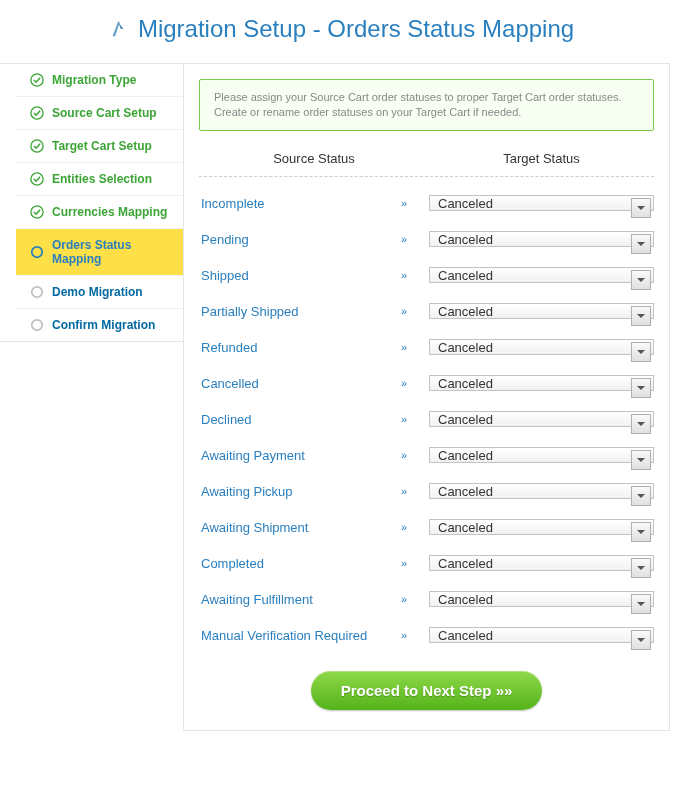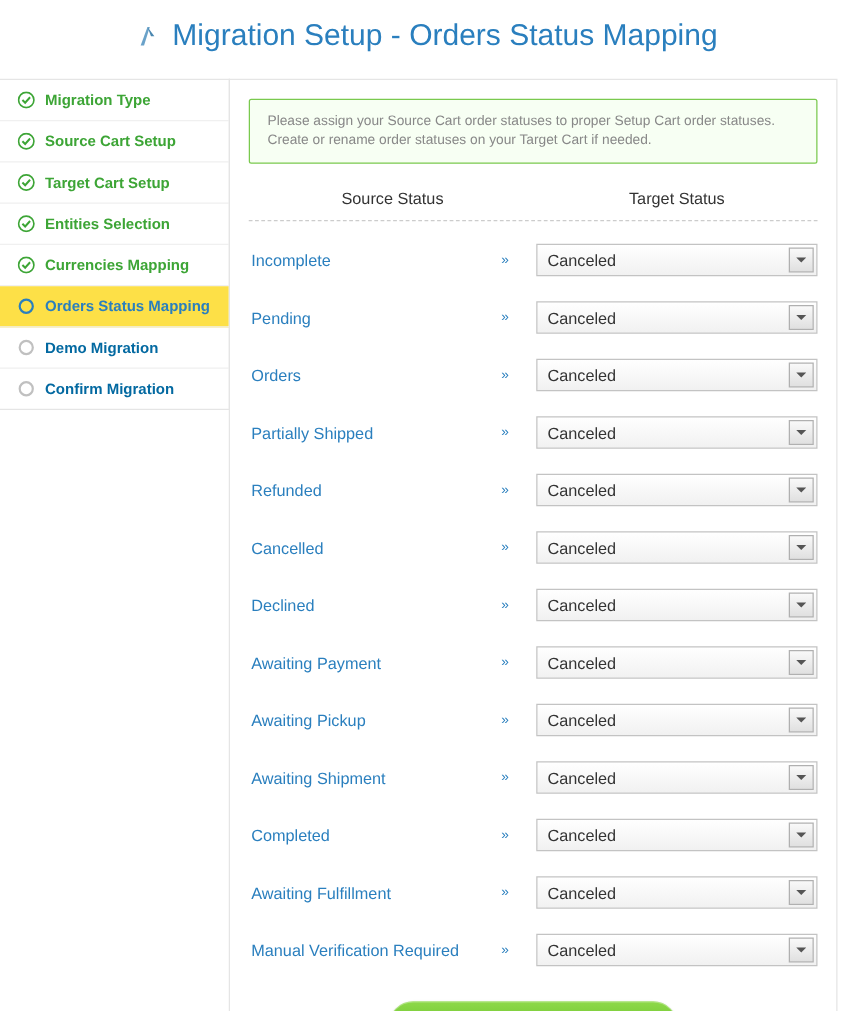--- a/index.html
+++ b/index.html
@@ -28,20 +28,21 @@
   }
   .content {
     display: flex;
     align-items: flex-start;
   }
   .sidebar {
     width: 184px;
     border: 1px solid #e5e5e5;
     border-left: none;
     margin-top: 10px;
+    padding-left: 16px;
   }
   .nav-item {
     padding: 9px 10px 9px 14px;
     border-bottom: 1px solid #f0f0f0;
     font-size: 12px;
     font-weight: bold;
     display: flex;
     align-items: center;
     gap: 8px;
   }
@@ -102,21 +103,21 @@
   }
   .arrow {
     flex: 0 0 50px;
     text-align: center;
     color: #2A7FBE;
     font-size: 11px;
   }
   .tgt { flex: 1; }
   .sel {
     width: 100%;
-    height: 26px;
+    height: 16px;
     border: 1px solid #c3c3c3;
     background: linear-gradient(#ffffff,#f1f1f1);
     padding: 0 22px 0 8px;
     font-size: 13px;
     color: #333;
     display: flex; align-items: center; justify-content: space-between;
     position: relative;
   }
   .sel-btn {
     position: absolute;
@@ -223,21 +224,21 @@
             <svg width="14" height="14" viewBox="0 0 16 16">
               <circle cx="8" cy="8" r="6" fill="none" stroke="#c0c0c0" stroke-width="2"></circle>
             </svg>
           </span>
           <span>Confirm Migration</span>
         </div>
       </div>
 
     <div class="main">
       <div class="info-box">
-        <div>Please assign your Source Cart order statuses to proper Setup Cart order statuses.</div>
+        <div>Please assign your Source Cart order statuses to proper Target Cart order statuses.</div>
         <div>Create or rename order statuses on your Target Cart if needed.</div>
       </div>
 
       <div class="table-head">
         <div class="col-source">Source Status</div>
         <div class="col-target">Target Status</div>
       </div>
 
       <div id="rows">
           <div class="map-row">
@@ -262,21 +263,21 @@
                 <span>Canceled</span>
                 <span class="sel-btn">
                   <svg width="10" height="10" viewBox="0 0 10 10">
                     <path d="M1 3 L5 7 L9 3 Z" fill="#555"></path>
                   </svg>
                 </span>
               </div>
             </div>
           </div>
           <div class="map-row">
-            <div class="src">Orders</div>
+            <div class="src">Shipped</div>
             <div class="arrow">»</div>
             <div class="tgt">
               <div class="sel">
                 <span>Canceled</span>
                 <span class="sel-btn">
                   <svg width="10" height="10" viewBox="0 0 10 10">
                     <path d="M1 3 L5 7 L9 3 Z" fill="#555"></path>
                   </svg>
                 </span>
               </div>

